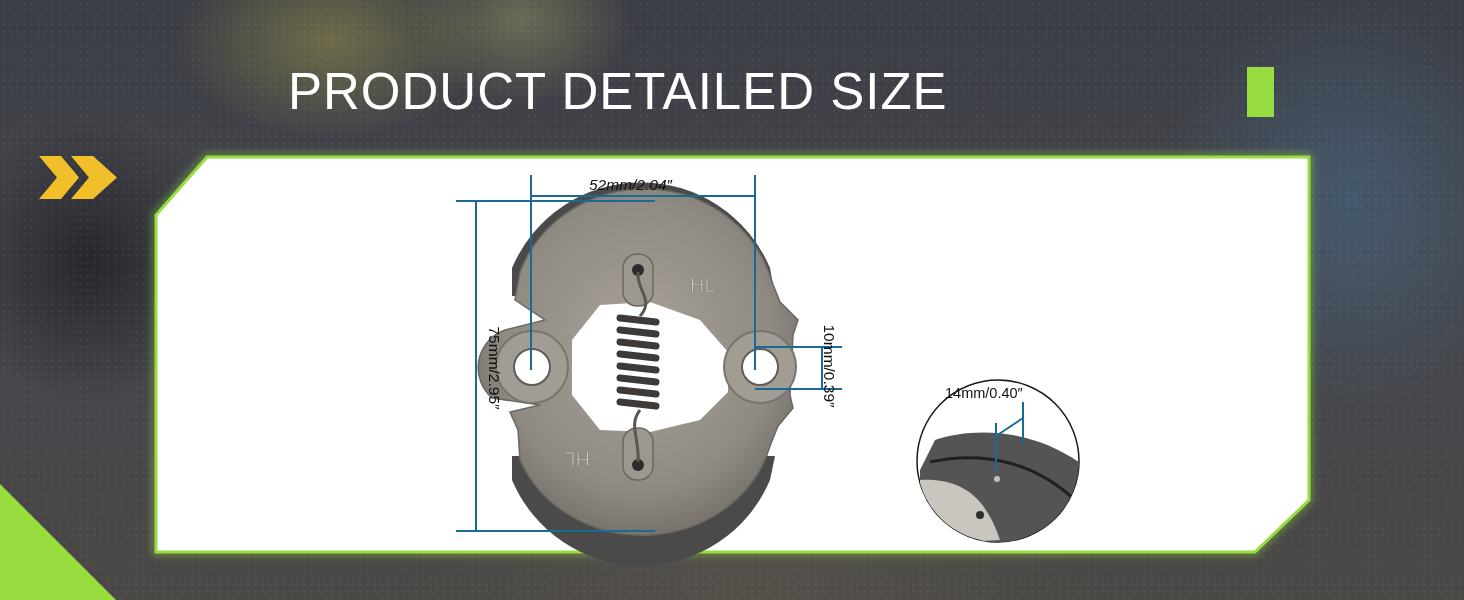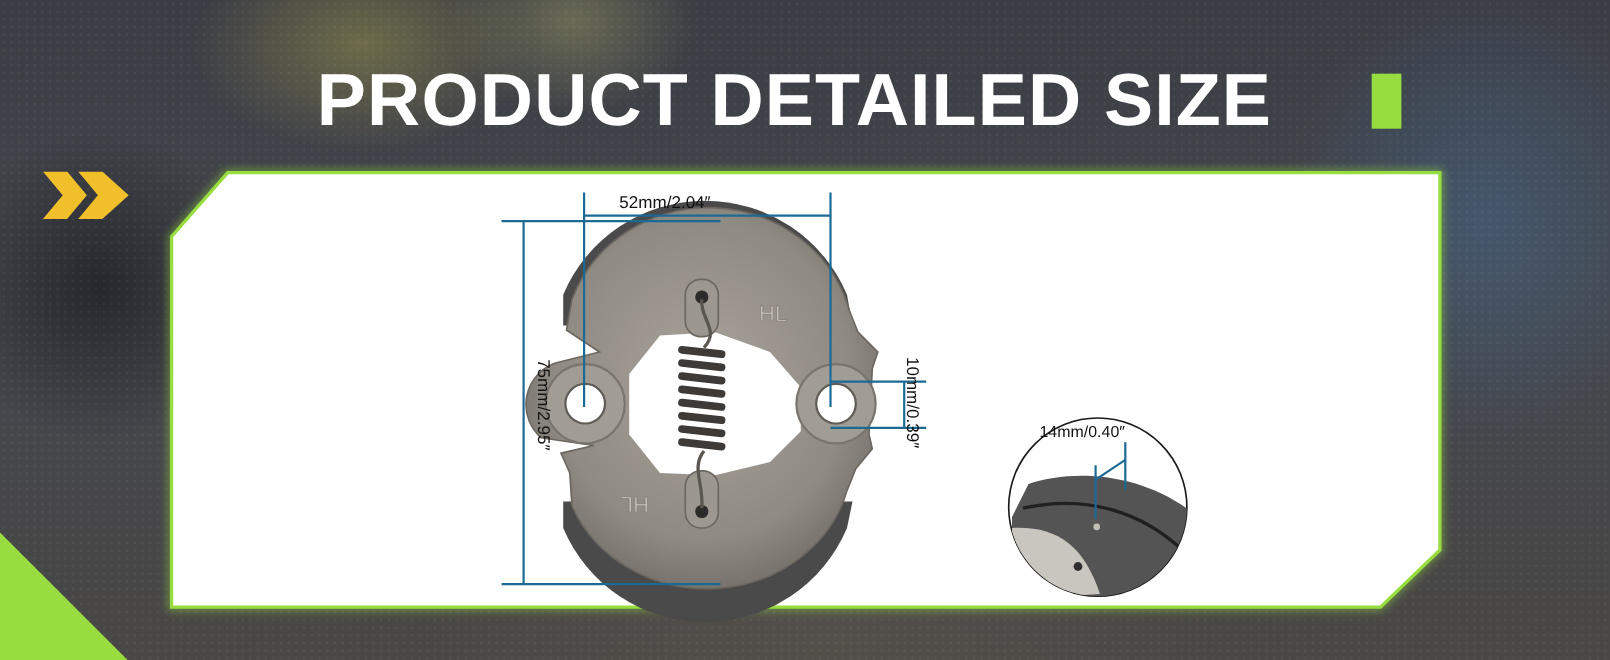--- a/index.html
+++ b/index.html
@@ -10,29 +10,29 @@
         radial-gradient(ellipse 220px 140px at 330px 40px, rgba(200,190,80,.35), transparent 70%),
         radial-gradient(ellipse 160px 120px at 520px 20px, rgba(210,210,120,.30), transparent 70%),
         radial-gradient(ellipse 260px 300px at 1350px 200px, rgba(70,110,150,.45), transparent 70%),
         radial-gradient(ellipse 200px 200px at 90px 260px, rgba(30,32,38,.8), transparent 70%),
         radial-gradient(ellipse 500px 180px at 750px 580px, rgba(95,90,80,.45), transparent 70%),
         linear-gradient(180deg,#3b3d44 0%,#44464c 40%,#45464a 70%,#4a4845 100%);}
   .bg-speck{position:absolute;inset:0;
       background-image:radial-gradient(rgba(255,255,255,.05) 1px, transparent 1.5px);
       background-size:7px 7px;}
   .title{position:absolute;left:288px;top:56px;height:72px;
-         font-weight:bold;font-size:67px;line-height:72px;color:#ffffff;letter-spacing:1px;
+         font-weight:normal;font-size:51px;line-height:72px;color:#ffffff;letter-spacing:1px;
          white-space:nowrap;}
   .title-bar{position:absolute;left:1247px;top:67px;width:27px;height:50px;}
   .chevrons{position:absolute;left:39px;top:156px;width:82px;height:43px;}
   .corner-tri{position:absolute;left:0;top:484px;width:116px;height:116px;}
   .panel{position:absolute;left:0;top:0;width:1464px;height:599px;pointer-events:none;}
   .panel svg{position:absolute;left:0;top:0;}
   .dim{position:absolute;font-size:15.5px;color:#111;white-space:nowrap;line-height:18px;}
-  .dim-w{left:563px;top:176px;}
+  .dim-w{left:589px;top:176px;font-style:italic;}
   .dim-h{left:452px;top:368px;transform:translate(0,-50%) rotate(90deg);transform-origin:center;}
   .dim-hole{left:787px;top:366px;transform:translate(0,-50%) rotate(90deg);transform-origin:center;}
   .dim-t{left:945px;top:384px;font-size:14.5px;}
 </style>
 </head>
 <body>
 
 <div class="bg">
   <div class="bg-speck"></div>
 </div>

